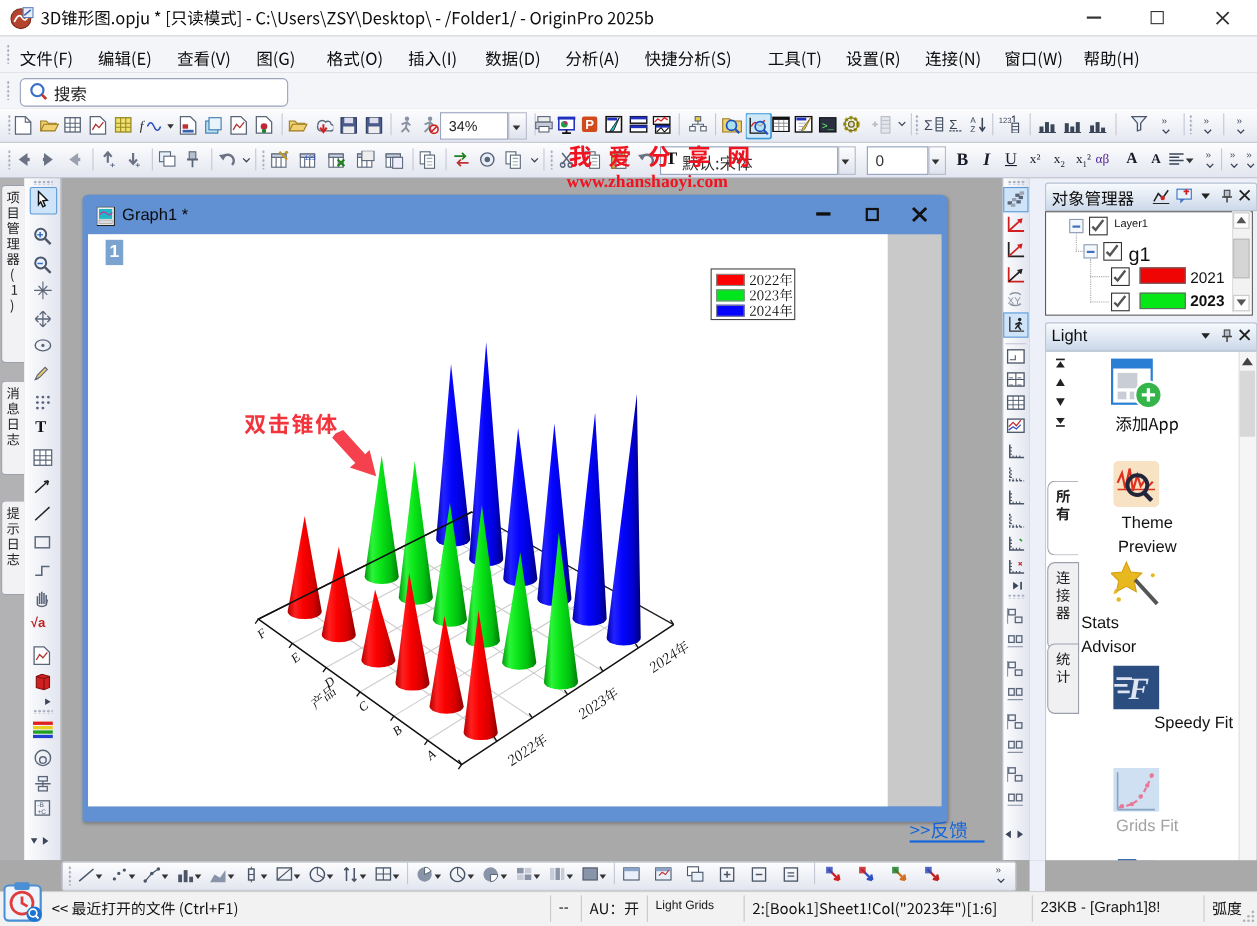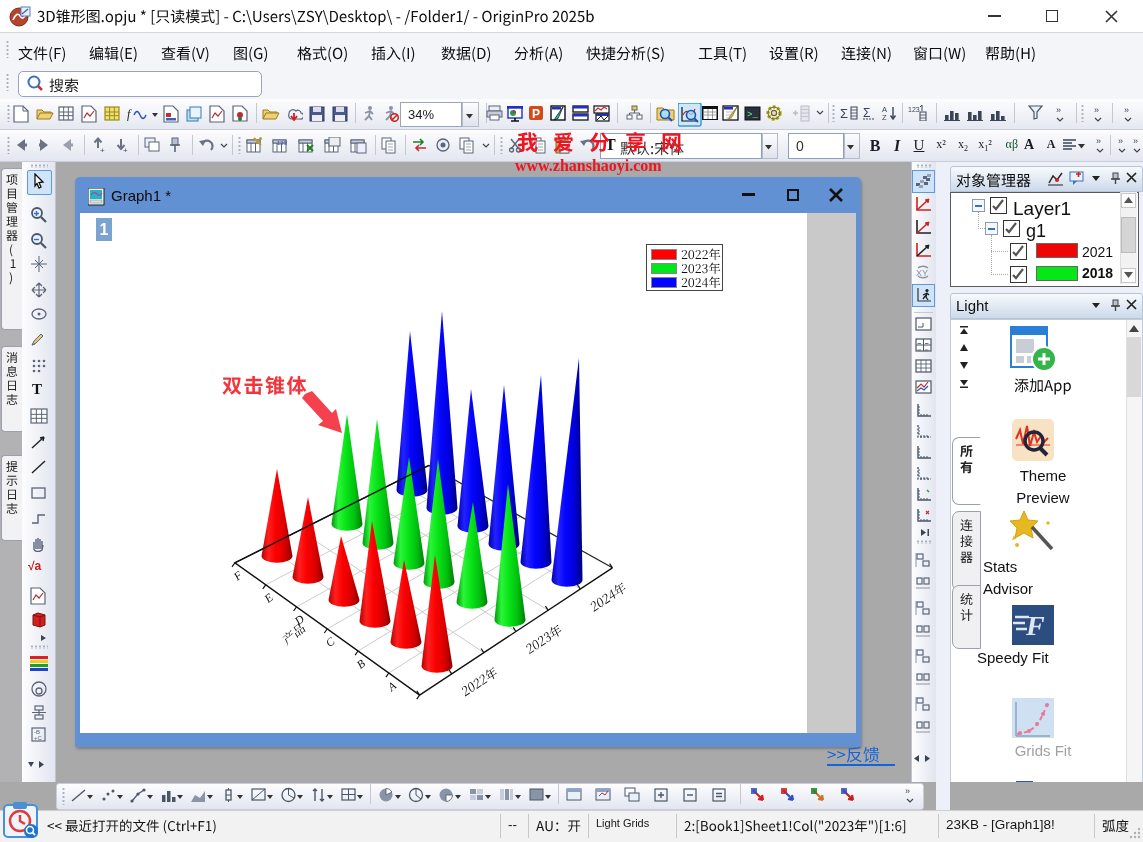--- a/index.html
+++ b/index.html
@@ -437,21 +437,21 @@
 <div class="abs" style="left:844px;top:133px;width:16px;height:26px;background:linear-gradient(#fdfdfe,#dfe3ee);border:1px solid #b5bac8"></div>
 <svg class="abs" style="left:847px;top:144px;" width="8" height="6" viewBox="0 0 8 6">
     <polygon points="0,1 7,1 3.5,5.5" fill="#333"></polygon>
   </svg>
 <span style="left:864px;font-size:16px;font-weight:bold;font-family:'Liberation Serif',serif;color:#1a1a28;position:absolute;top:137px;width:22px;text-align:center">B</span>
 <span style="left:886px;font-size:16px;font-style:italic;font-weight:bold;font-family:'Liberation Serif',serif;color:#1a1a28;position:absolute;top:137px;width:22px;text-align:center">I</span>
 <span style="left:908px;font-size:15px;text-decoration:underline;font-family:'Liberation Serif',serif;color:#1a1a28;position:absolute;top:137px;width:22px;text-align:center">U</span>
 <span style="left:930px;font-size:12px;font-family:'Liberation Serif',serif;color:#1a1a28;position:absolute;top:137px;width:22px;text-align:center">x²</span>
 <span style="left:952px;font-size:12px;font-family:'Liberation Serif',serif;color:#1a1a28;position:absolute;top:137px;width:22px;text-align:center">x<sub style="font-size:8px">2</sub></span>
 <span style="left:974px;font-size:12px;font-family:'Liberation Serif',serif;color:#1a1a28;position:absolute;top:137px;width:22px;text-align:center">x<sub style="font-size:8px">1</sub>²</span>
-<span style="left:996px;font-size:12px;font-family:'Liberation Serif',serif;color:#14532d;position:absolute;top:137px;width:22px;text-align:right">αβ</span>
+<span style="left:996px;font-size:12px;font-family:'Liberation Serif',serif;color:#4c1d95;position:absolute;top:137px;width:22px;text-align:left">αβ</span>
 <span style="left:1018px;font-size:14px;font-weight:bold;font-family:'Liberation Serif',serif;color:#1a1a28;position:absolute;top:137px;width:22px;text-align:center">A</span>
 <span style="left:1040px;font-size:12px;font-weight:bold;font-family:'Liberation Serif',serif;color:#1a1a28;position:absolute;top:137px;width:22px;text-align:center">A</span>
 <svg class="abs" style="left:1062px;top:139px;" width="16" height="12" viewBox="0 0 16 12">
     <path d="M1 1 h13 M1 4 h9 M1 7 h13 M1 10 h9" stroke="#3a4558" stroke-width="1.4"></path>
   </svg>
 <svg class="abs" style="left:1078px;top:143px;" width="8" height="6" viewBox="0 0 8 6">
     <polygon points="0,1 7,1 3.5,5.5" fill="#333"></polygon>
   </svg>
 <svg class="abs" style="left:1096px;top:135px;" width="10" height="22" viewBox="0 0 10 22">
     <text x="0" y="9" font-size="9" fill="#3a4558" font-family="Liberation Sans">»</text>
@@ -921,41 +921,41 @@
 <div class="abs" style="left:991px;top:235px;width:1px;height:40px;border-left:1px dotted #aaa"></div>
 <div class="abs" style="left:991px;top:251px;width:17px;height:1px;border-top:1px dotted #aaa"></div>
 <div class="abs" style="left:991px;top:274px;width:17px;height:1px;border-top:1px dotted #aaa"></div>
 <div class="abs" style="left:972px;top:199px;width:13px;height:13px;border:1px solid #8a9ab0;background:#f4f8fc">
     <div class="abs" style="left:2px;top:5px;width:7px;height:2px;background:#3a6fc4"></div>
   </div>
 <div class="abs" style="left:990px;top:197px;width:17px;height:17px;border:1.5px solid #333;background:#fff"></div>
 <svg class="abs" style="left:991px;top:198px;" width="14" height="14" viewBox="0 0 14 14">
     <path d="M2 8 L5 11 L12 2" stroke="#555" stroke-width="2.2" fill="none"></path>
   </svg>
-<span class="abs" style="left:1013px;top:198px;font-size:19px;color:#111">Layer1</span>
+<span class="abs" style="left:1013px;top:198px;font-size:10px;color:#111">Layer1</span>
 <div class="abs" style="left:985px;top:222px;width:13px;height:13px;border:1px solid #8a9ab0;background:#f4f8fc">
     <div class="abs" style="left:2px;top:5px;width:7px;height:2px;background:#3a6fc4"></div>
   </div>
 <div class="abs" style="left:1003px;top:220px;width:17px;height:17px;border:1.5px solid #333;background:#fff"></div>
 <svg class="abs" style="left:1004px;top:221px;" width="14" height="14" viewBox="0 0 14 14">
     <path d="M2 8 L5 11 L12 2" stroke="#555" stroke-width="2.2" fill="none"></path>
   </svg>
 <span class="abs" style="left:1026px;top:221px;font-size:18px;color:#111">g1</span>
 <div class="abs" style="left:1010px;top:243px;width:17px;height:17px;border:1.5px solid #333;background:#fff"></div>
 <svg class="abs" style="left:1011px;top:244px;" width="14" height="14" viewBox="0 0 14 14">
     <path d="M2 8 L5 11 L12 2" stroke="#555" stroke-width="2.2" fill="none"></path>
   </svg>
 <div class="abs" style="left:1036px;top:243px;width:42px;height:15px;background:#f00505;border:1px solid #666"></div>
 <span class="abs" style="left:1082px;top:244px;font-size:14px;color:#111">2021</span>
 <div class="abs" style="left:1010px;top:266px;width:17px;height:17px;border:1.5px solid #333;background:#fff"></div>
 <svg class="abs" style="left:1011px;top:267px;" width="14" height="14" viewBox="0 0 14 14">
     <path d="M2 8 L5 11 L12 2" stroke="#555" stroke-width="2.2" fill="none"></path>
   </svg>
 <div class="abs" style="left:1036px;top:266px;width:42px;height:15px;background:#05e815;border:1px solid #666"></div>
-<span class="abs" style="left:1082px;top:265px;font-size:14px;color:#111;font-weight:bold">2018</span>
+<span class="abs" style="left:1082px;top:265px;font-size:14px;color:#111;font-weight:bold">2023</span>
 <div class="abs" style="left:1120px;top:192px;width:17px;height:92px;background:#f2f2f2;border-left:1px solid #ddd"></div>
 <div class="abs" style="left:1121px;top:193px;width:15px;height:15px;background:#fdfdfd;border:1px solid #c8c8c8"></div>
 <svg class="abs" style="left:1124px;top:197px;" width="9" height="7" viewBox="0 0 9 7">
     <polygon points="4.5,0 9,6 0,6" fill="#555"></polygon>
   </svg>
 <div class="abs" style="left:1121px;top:217px;width:15px;height:36px;background:#d5d5d5;border:1px solid #bbb"></div>
 <div class="abs" style="left:1121px;top:268px;width:15px;height:15px;background:#fdfdfd;border:1px solid #c8c8c8"></div>
 <svg class="abs" style="left:1124px;top:272px;" width="9" height="7" viewBox="0 0 9 7">
     <polygon points="0,0 9,0 4.5,6" fill="#555"></polygon>
   </svg>
@@ -1036,21 +1036,21 @@
     <path d="M4 26 l2 4 -4 1 z" fill="#e8b820"></path>
     <circle cx="7" cy="36" r="2" fill="#e8b820"></circle>
     <circle cx="38" cy="14" r="1.8" fill="#e8b820"></circle>
   </svg>
 <div class="abs" style="left:983px;top:556px;width:120px;text-align:left;font-size:15px;color:#111;line-height:22px">Stats<br>Advisor</div>
 <svg class="abs" style="left:1012px;top:605px;" width="42" height="40" viewBox="0 0 42 40">
     <rect x="0" y="0" width="42" height="40" fill="#2b4d80"></rect>
     <text x="14" y="30" font-size="28" font-style="italic" font-weight="bold" fill="#dfe6f2" font-family="Liberation Serif">F</text>
     <path d="M3 12 h14 M1 18 h12 M4 24 h11" stroke="#dfe6f2" stroke-width="2.5"></path>
   </svg>
-<div class="abs" style="left:977px;top:649px;width:120px;text-align:left;font-size:15px;color:#111">Speedy Fit</div>
+<div class="abs" style="left:1001px;top:649px;width:120px;text-align:right;font-size:15px;color:#111">Speedy Fit</div>
 <svg class="abs" style="left:1012px;top:698px;" width="42" height="40" viewBox="0 0 42 40">
     <rect x="0" y="0" width="42" height="40" fill="#cfe0f2"></rect>
     <path d="M5 36 Q22 34 28 22 T36 5" stroke="#e87898" stroke-width="2" fill="none" stroke-dasharray="4 3"></path>
     <circle cx="8" cy="35" r="2" fill="#e87898"></circle>
     <circle cx="17" cy="33" r="2" fill="#e87898"></circle>
     <circle cx="25" cy="26" r="2" fill="#e87898"></circle>
     <circle cx="31" cy="16" r="2" fill="#e87898"></circle>
     <circle cx="35" cy="7" r="2" fill="#e87898"></circle>
     <path d="M4 38 V4 M4 38 H38" stroke="#8aa4c4" stroke-width="1.5"></path>
   </svg>

